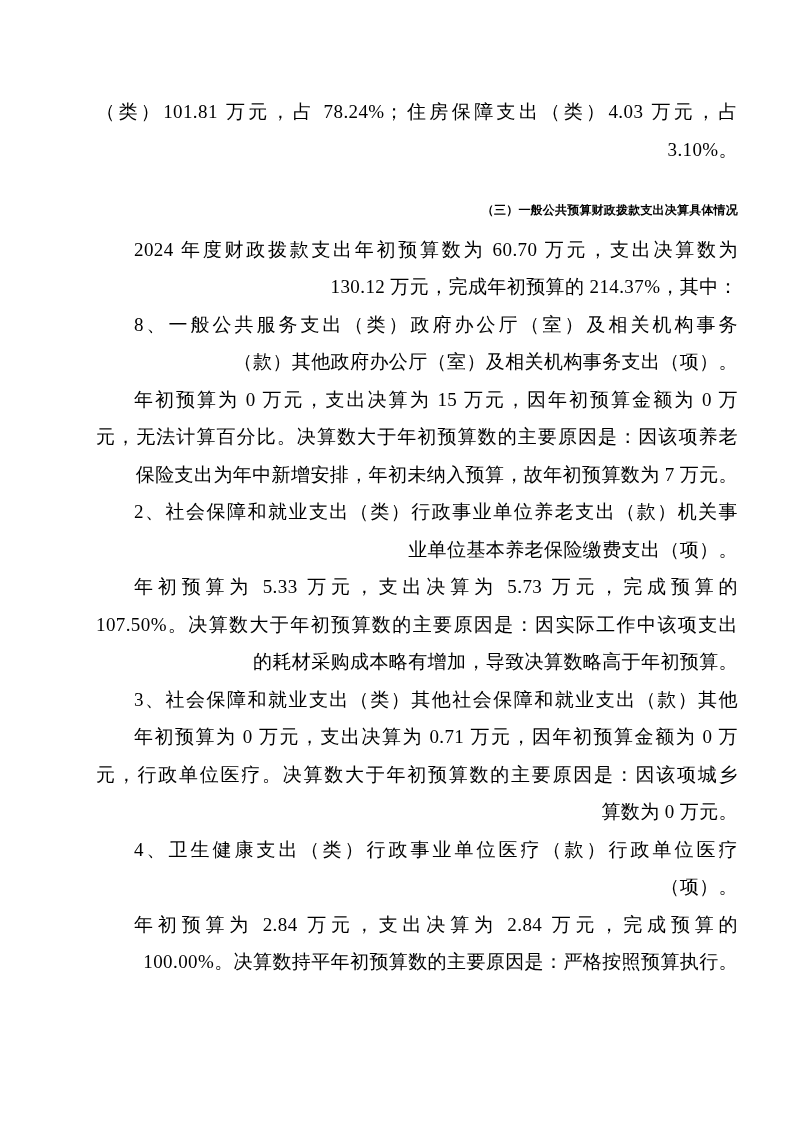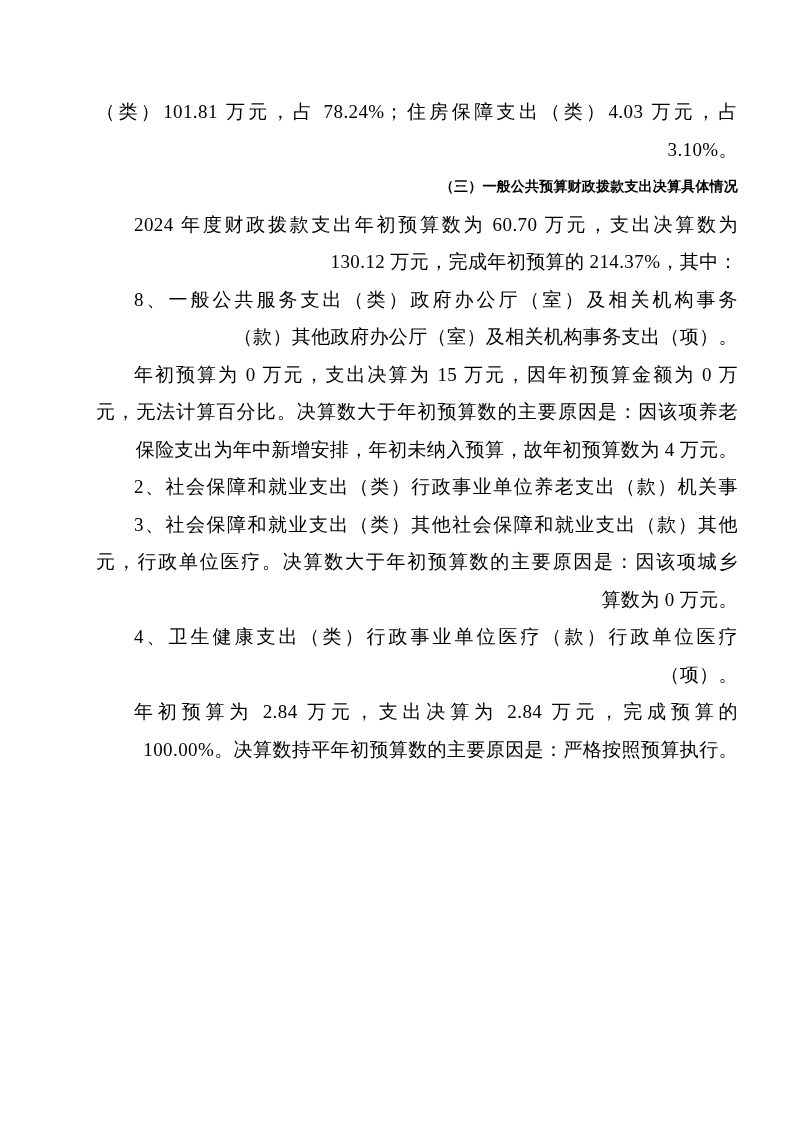--- a/index.html
+++ b/index.html
@@ -26,24 +26,25 @@
   }
   .fill {
     white-space: normal;
     text-align: justify;
     text-align-last: justify;
     -moz-text-align-last: justify;
     text-justify: inter-character;
   }
   .indent { text-indent: 38px; }
   .heading {
-    font-family: Liberation Serif, serif;
+    font-family: Liberation Mono, monospace;
     font-weight: 700;
-    font-size: 14px;
+    font-size: 12px;
     letter-spacing: 0.2px;
+    margin-top: 25px;
   }
 </style>
 </head>
 <body>
 
 <div class="page">
 
   <section class="para">
     <div class="line fill">（类）101.81 万元，占 78.24%；住房保障支出（类）4.03 万元，占</div>
     <div class="line">3.10%。</div>
@@ -59,33 +60,40 @@
   </section>
 
   <section class="para">
     <div class="line fill indent">8、一般公共服务支出（类）政府办公厅（室）及相关机构事务</div>
     <div class="line">（款）其他政府办公厅（室）及相关机构事务支出（项）。</div>
   </section>
 
   <section class="para">
     <div class="line fill indent">年初预算为 0 万元，支出决算为 15 万元，因年初预算金额为 0 万</div>
     <div class="line fill">元，无法计算百分比。决算数大于年初预算数的主要原因是：因该项养老</div>
-    <div class="line">保险支出为年中新增安排，年初未纳入预算，故年初预算数为 4 万元。</div>
+    <div class="line">保险支出为年中新增安排，年初未纳入预算，故年初预算数为 7 万元。</div>
   </section>
 
   <section class="para">
     <div class="line fill indent">2、社会保障和就业支出（类）行政事业单位养老支出（款）机关事</div>
+    <div class="line">业单位基本养老保险缴费支出（项）。</div>
   </section>
 
+  <section class="para">
+    <div class="line fill indent">年初预算为 5.33 万元，支出决算为 5.73 万元，完成预算的</div>
+    <div class="line fill">107.50%。决算数大于年初预算数的主要原因是：因实际工作中该项支出</div>
+    <div class="line">的耗材采购成本略有增加，导致决算数略高于年初预算。</div>
+  </section>
 
   <section class="para">
     <div class="line fill indent">3、社会保障和就业支出（类）其他社会保障和就业支出（款）其他</div>
   </section>
 
   <section class="para">
+    <div class="line fill indent">年初预算为 0 万元，支出决算为 0.71 万元，因年初预算金额为 0 万</div>
     <div class="line fill">元，行政单位医疗。决算数大于年初预算数的主要原因是：因该项城乡</div>
     <div class="line">算数为 0 万元。</div>
   </section>
 
   <section class="para">
     <div class="line fill indent">4、卫生健康支出（类）行政事业单位医疗（款）行政单位医疗</div>
     <div class="line">（项）。</div>
   </section>
 
   <section class="para">

